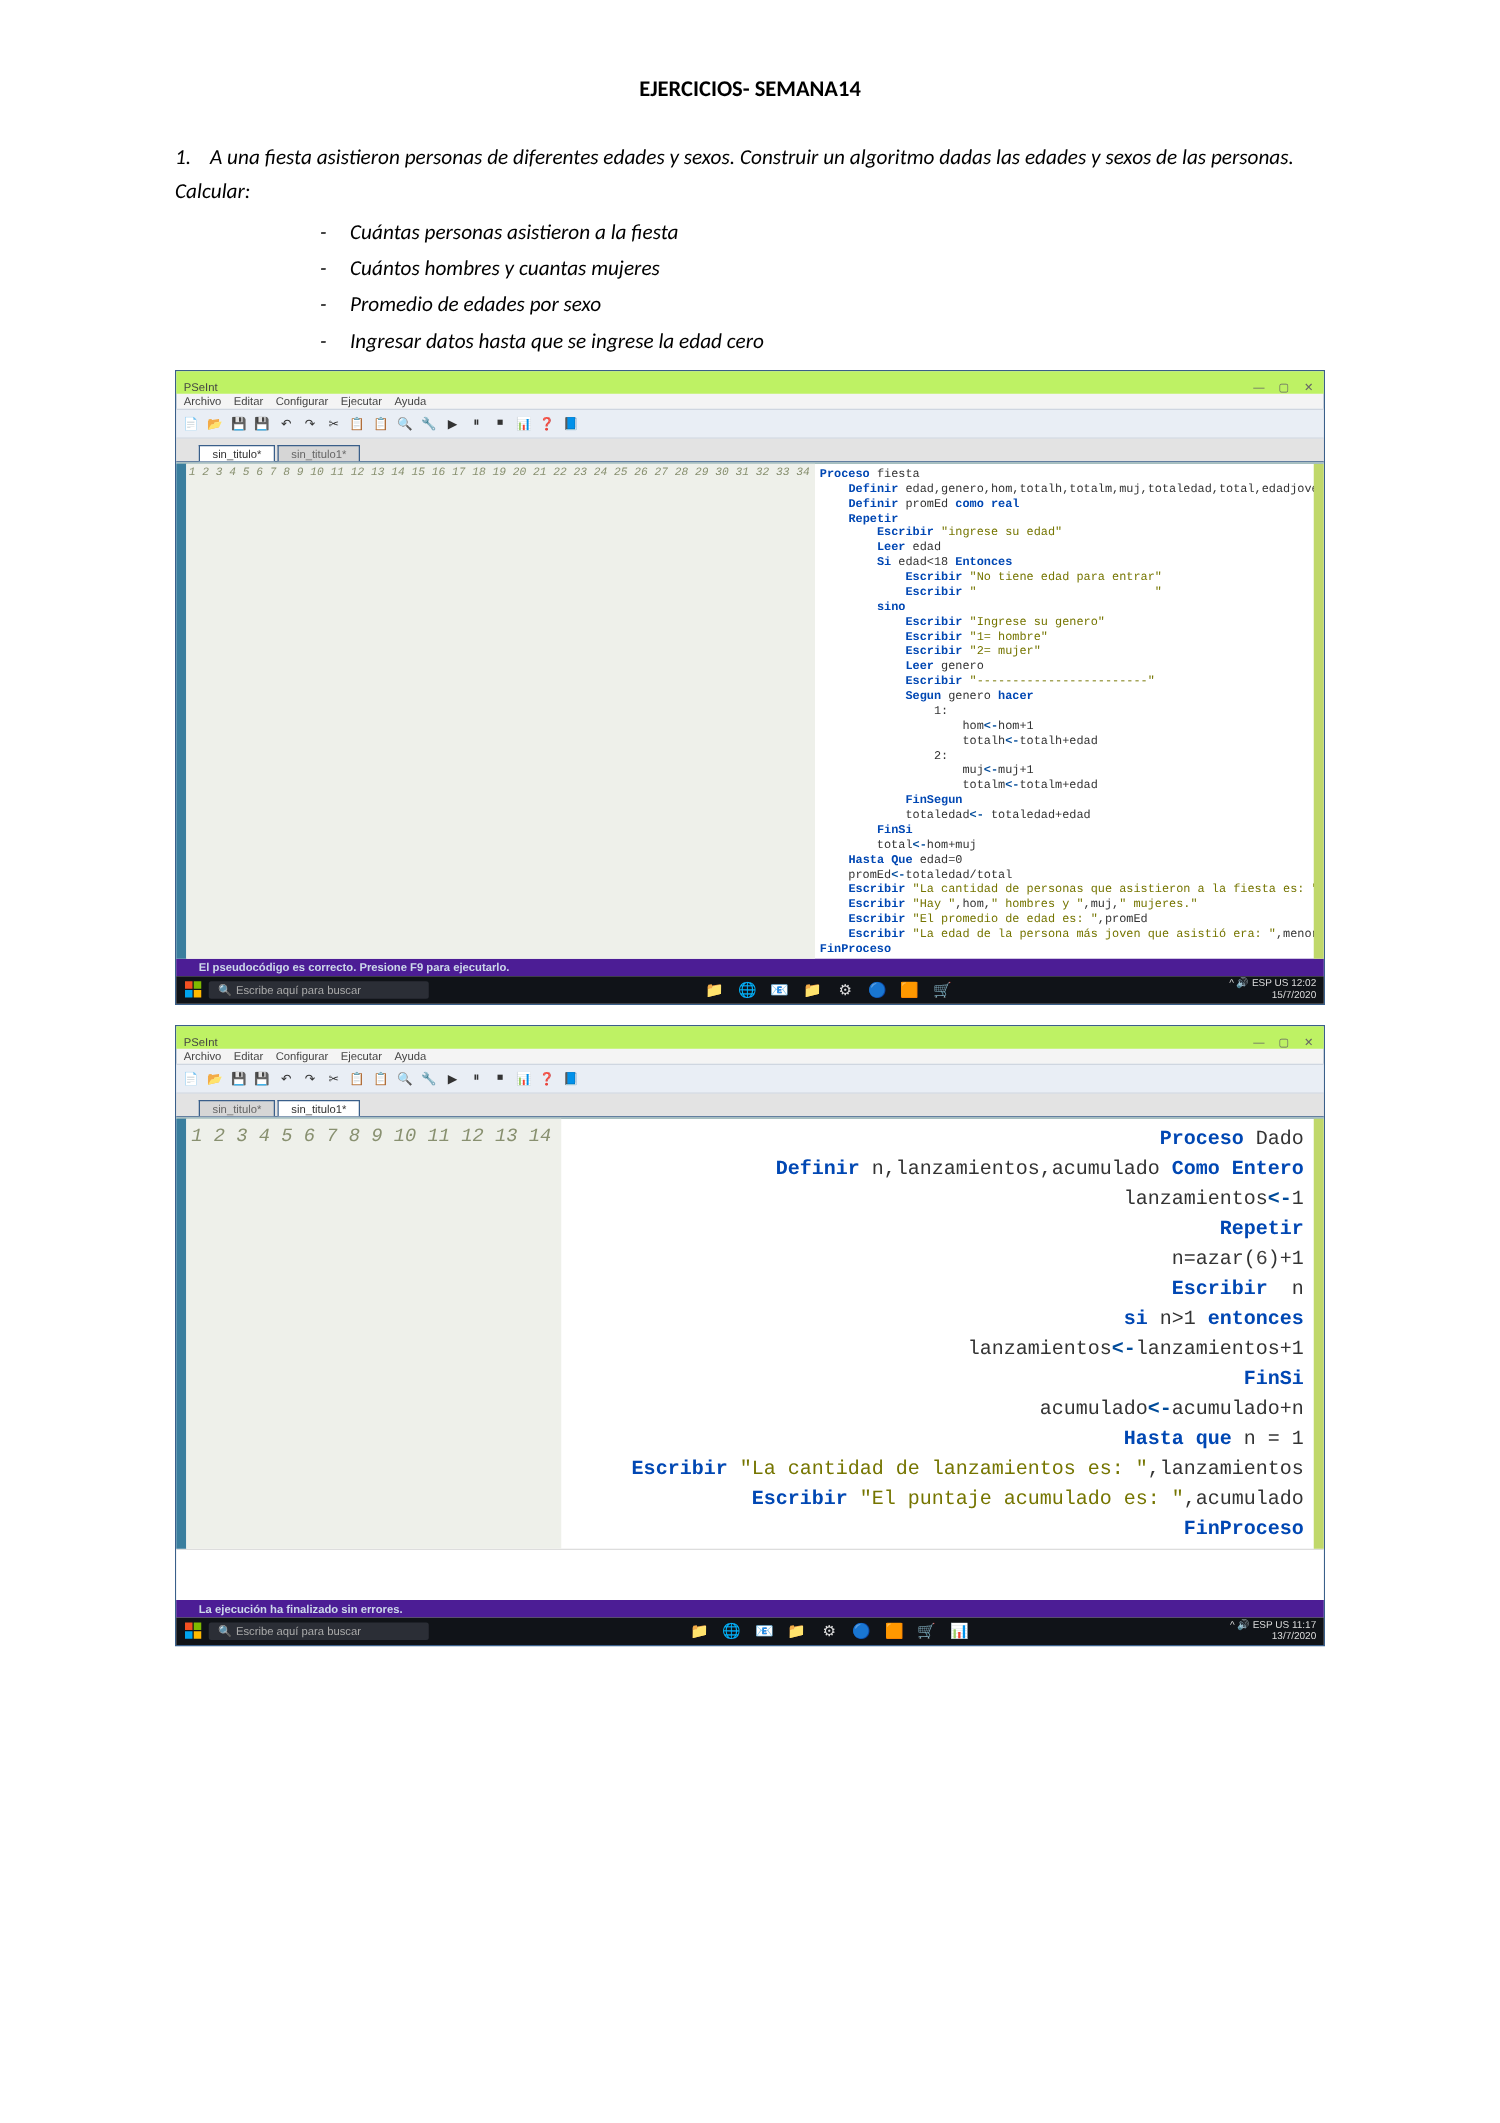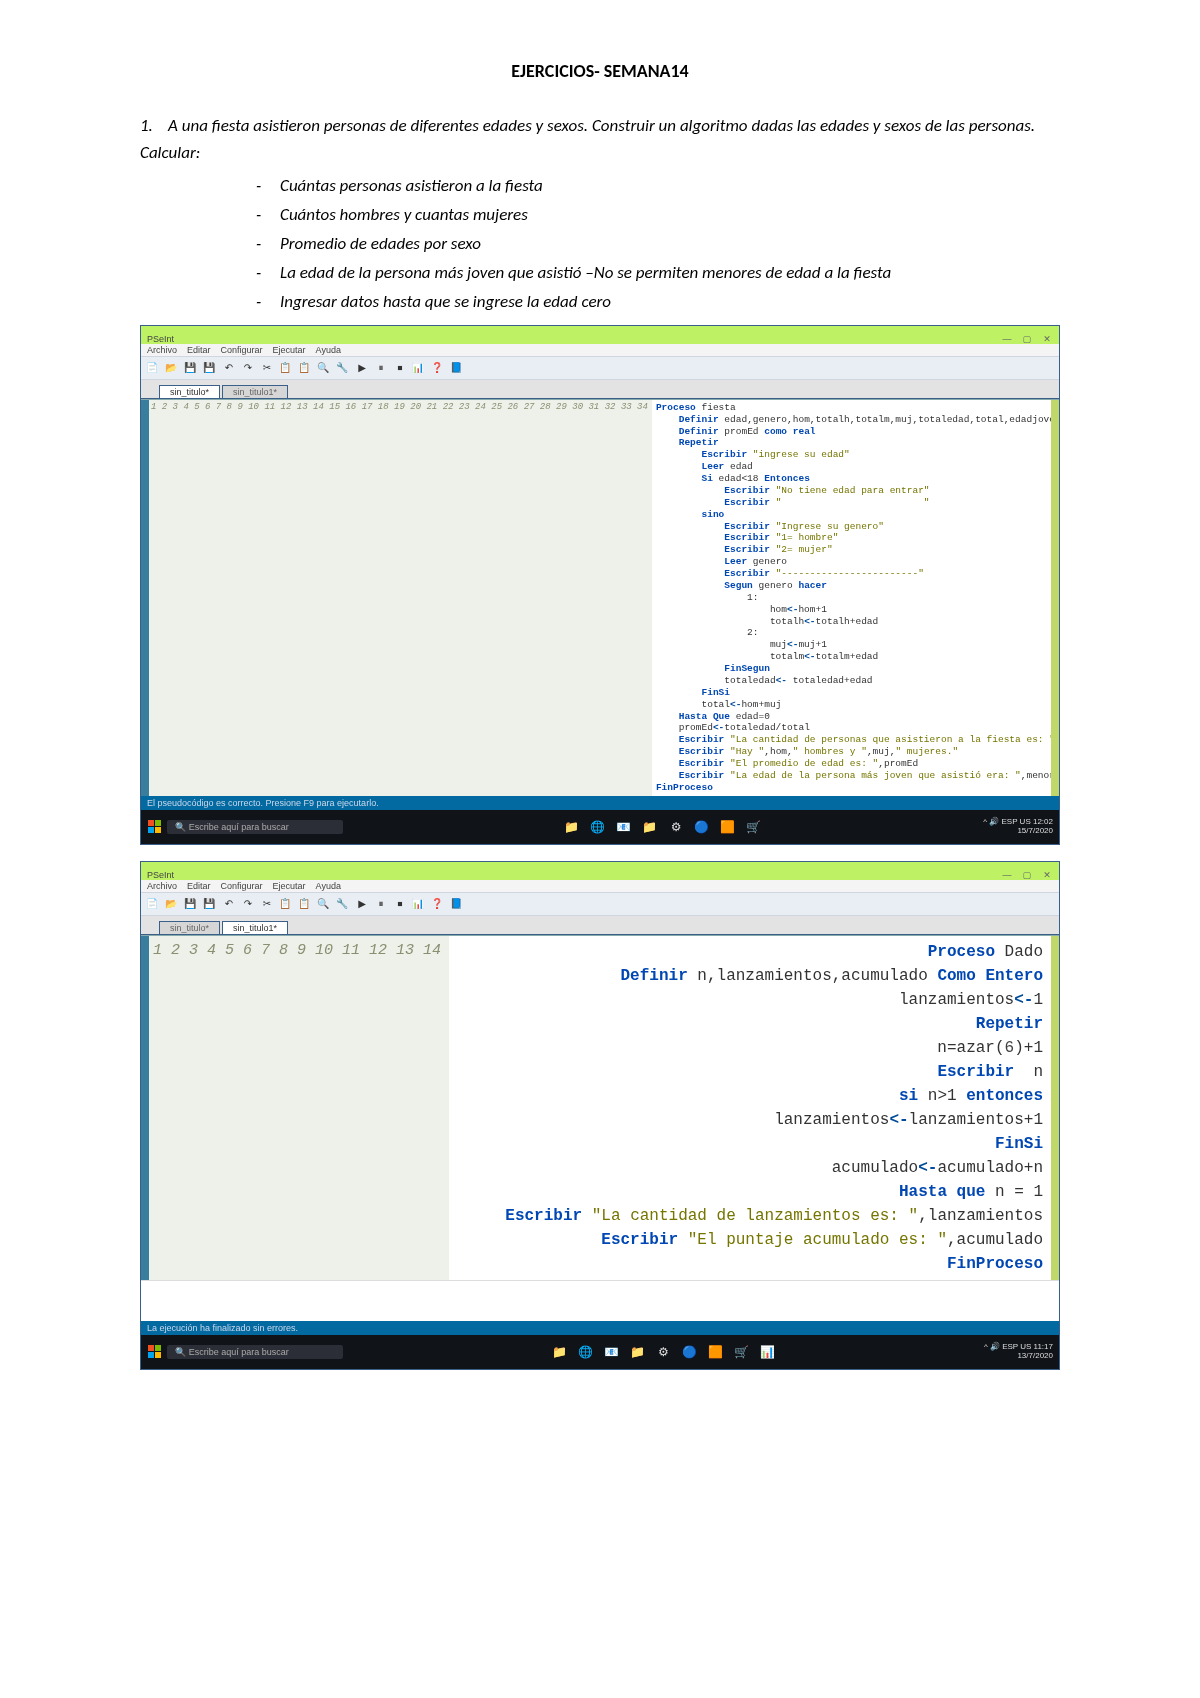--- a/index.html
+++ b/index.html
@@ -189,28 +189,29 @@
   .kw { color:#0047b3; font-weight:700;}
   .typ{ color:#0047b3; font-weight:700;}
   .str{ color:#757500;}
   .num-lit{color:#404040;}
   .op{color:#004b9a;font-weight:700;}
 
   .big .gutter{font-size:15px;line-height:1.5;padding:4px 8px 4px 4px;}
   .big .code-body{font-size:16px;line-height:1.5;padding:4px 8px;text-align:right;}
 
   .win-status {
-    background:#0369a1;
+    background:#4c1d95;
     color:#ccd8ea;
     font-size:9px;
-    padding:2px 6px;
+    padding:2px 18px;
+    font-weight:bold;
   }
   .taskbar{
     background:#101318;
-    height:34px;
+    height:22px;
     display:flex;
     align-items:center;
     padding:0 6px;
     color:#ddd;
     font-size:10px;
   }
   .taskbar .start{
     width:14px;height:14px;margin-right:6px;
     display:flex;flex-wrap:wrap;
   }
@@ -231,21 +232,20 @@
 
   <div class="doc-title">EJERCICIOS- SEMANA14</div>
 
   <p class="problem">
     <span class="num">1.</span><span>A una fiesta asistieron personas de diferentes edades y sexos. Construir un algoritmo dadas las edades y sexos de las personas. Calcular:</span>
   </p>
   <ul class="bullets">
     <li>Cuántas personas asistieron a la fiesta</li>
     <li>Cuántos hombres y cuantas mujeres</li>
     <li>Promedio de edades por sexo</li>
-    <li>La edad de la persona más joven que asistió –No se permiten menores de edad a la fiesta</li>
     <li>Ingresar datos hasta que se ingrese la edad cero</li>
   </ul>
 
   <div class="win">
     <div class="win-titlebar">
       <span>PSeInt</span>
       <span class="spacer"></span>
       <span class="ctl">—</span>
       <span class="ctl">▢</span>
       <span class="ctl">✕</span>

